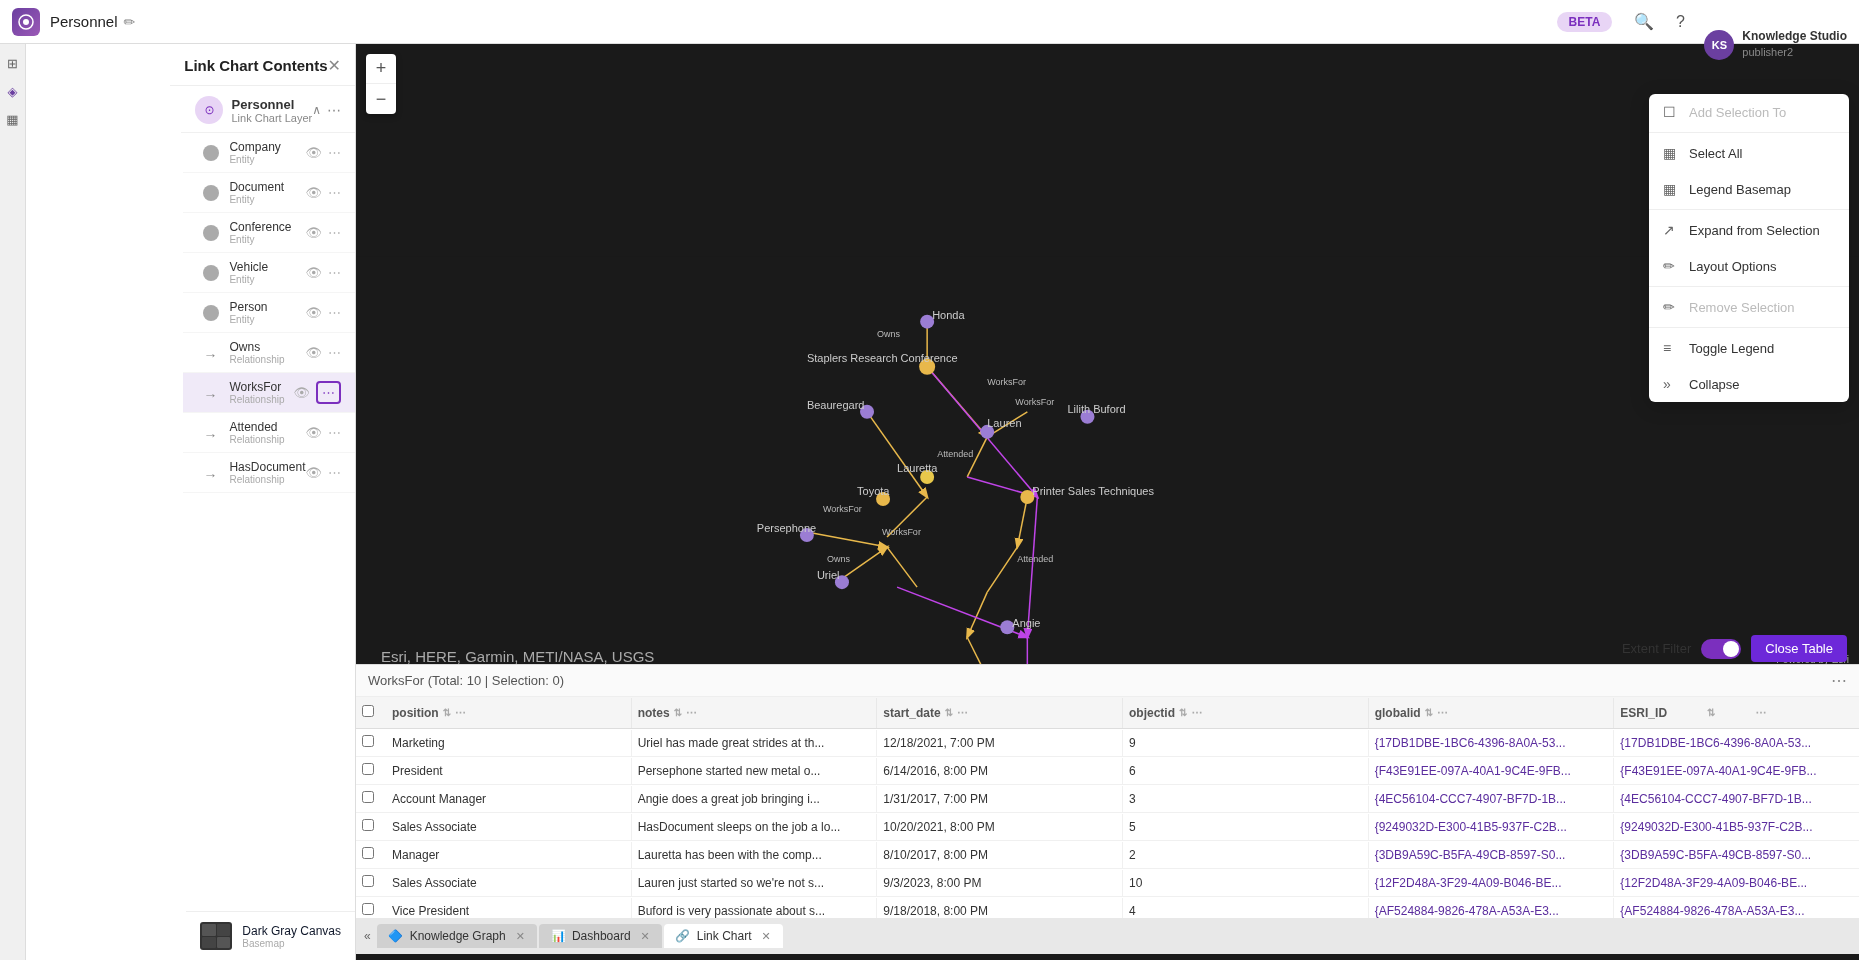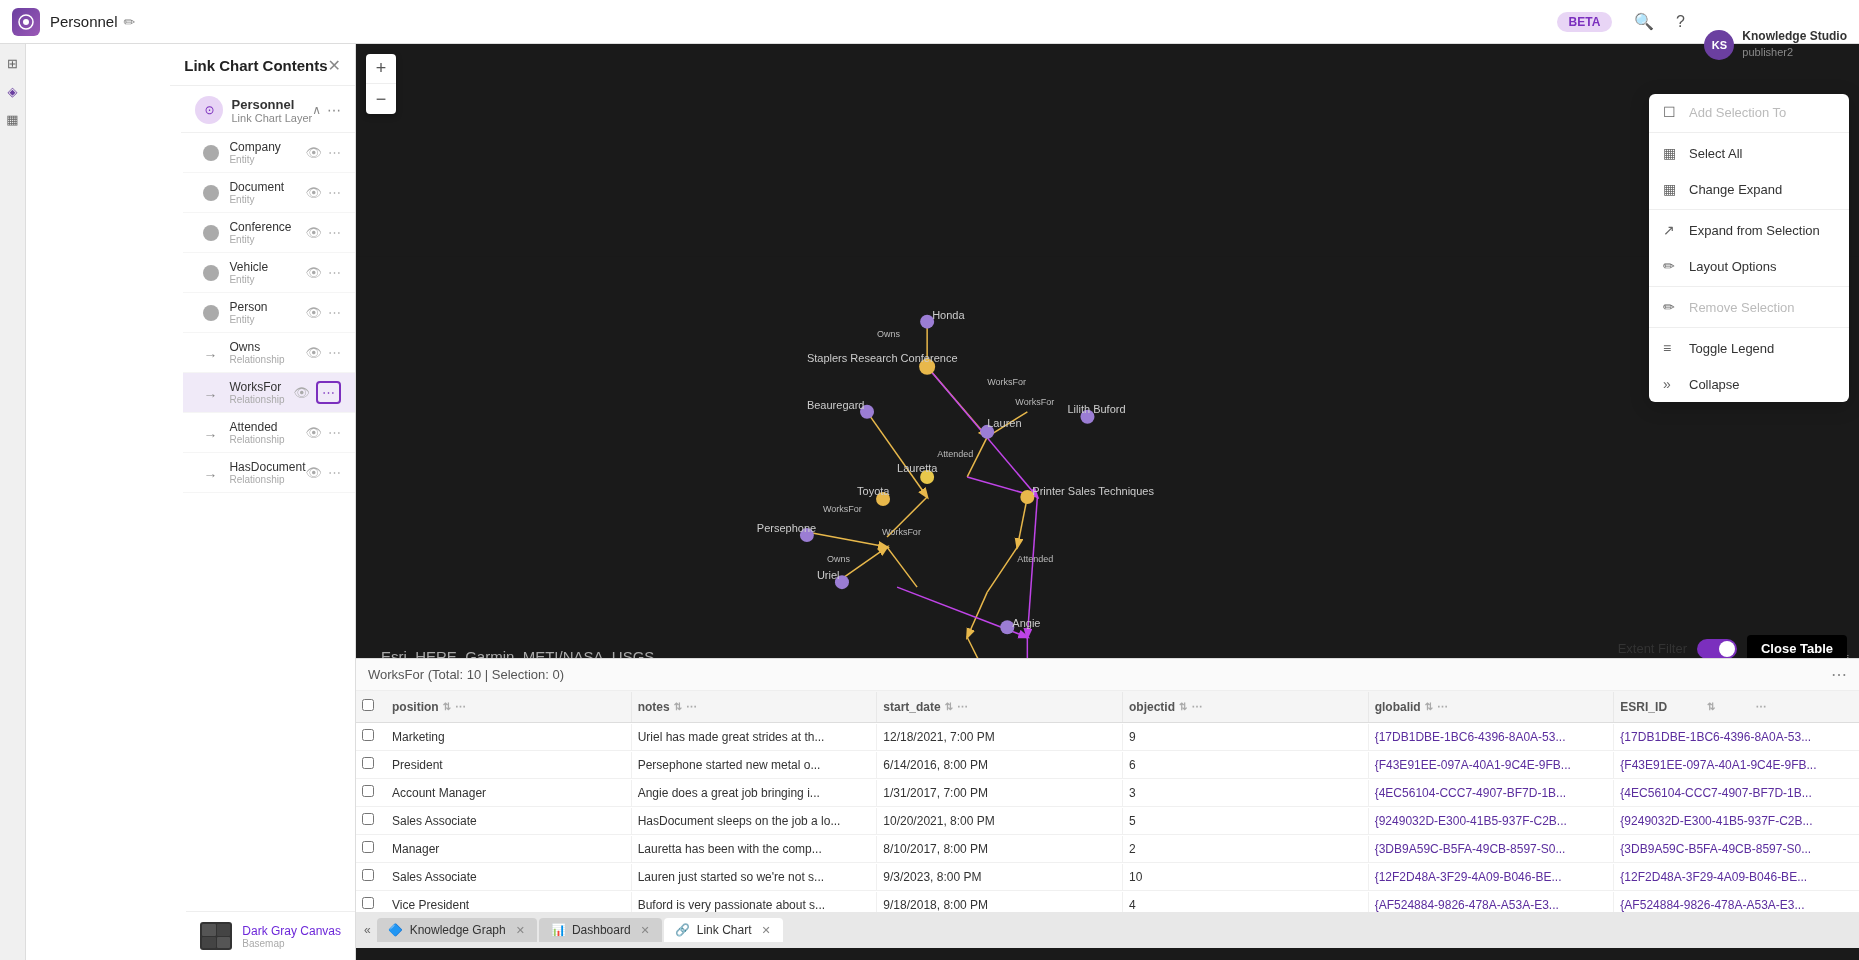--- a/index.html
+++ b/index.html
@@ -149,21 +149,21 @@
       border-top: 1px solid #eee;
       margin-top: auto;
     }
     .basemap-thumb {
       width: 32px; height: 28px; background: #333;
       border-radius: 3px; margin-right: 10px; display: grid;
       grid-template-columns: 1fr 1fr; gap: 1px; padding: 2px;
     }
     .basemap-thumb-cell { background: #555; border-radius: 1px; }
     .basemap-info { flex: 1; }
-    .basemap-name { font-size: 12px; font-weight: 500; color: #6d28d9; }
+    .basemap-name { font-size: 12px; font-weight: 500; color: #0f172a; }
     .basemap-type { font-size: 10px; color: #aaa; }
 
     
     .map-area {
       flex: 1;
       position: relative;
       background: #1a1a1a;
       overflow: hidden;
     }
 
@@ -203,21 +203,21 @@
       font-size: 15px; color: #aaa; padding-left: 15px;
     }
     .map-attribution-right {
       position: absolute; bottom: 295px; right: 10px;
       font-size: 10px; color: #aaa;
     }
 
     
     .table-area {
       position: absolute;
-      bottom: 12px; left: 0; right: 0;
+      bottom: 6px; left: 0; right: 0;
       height: 290px;
       background: #fff;
       border-top: 1px solid #ddd;
     }
     .table-header-bar {
       display: flex; align-items: center; justify-content: space-between;
       padding: 6px 12px;
       border-bottom: 1px solid #eee;
       background: #fafafa;
     }
@@ -269,22 +269,22 @@
     .toggle-switch {
       width: 40px; height: 20px; border-radius: 10px;
       background: #7b2fbe; position: relative; cursor: pointer;
     }
     .toggle-switch::after {
       content: '';
       width: 16px; height: 16px; border-radius: 50%;
       background: #fff; position: absolute; right: 2px; top: 2px;
     }
     .close-table-btn {
-      background: #000000; color: #fff; border: none;
-      padding: 6px 14px; border-radius: 4px; font-size: 13px; cursor: pointer; font-weight: bold;
+      background: #6d28d9; color: #fff; border: none;
+      padding: 6px 14px; border-radius: 4px; font-size: 13px; cursor: pointer;
     }
 
     
     .bottom-tabs {
       height: 36px;
       background: #e8e8e8;
       display: flex; align-items: center;
       padding: 0 8px; gap: 2px;
       position: absolute; bottom: 0; left: 0; right: 0;
     }
@@ -579,21 +579,21 @@
         <span class="context-menu-icon">☐</span>
         <span>Add Selection To</span>
       </div>
       <div class="context-menu-divider"></div>
       <div class="context-menu-item">
         <span class="context-menu-icon">▦</span>
         <span>Select All</span>
       </div>
       <div class="context-menu-item">
         <span class="context-menu-icon">▦</span>
-        <span>Change Expand</span>
+        <span>Legend Basemap</span>
       </div>
       <div class="context-menu-divider"></div>
       <div class="context-menu-item">
         <span class="context-menu-icon">↗</span>
         <span>Expand from Selection</span>
       </div>
       <div class="context-menu-item">
         <span class="context-menu-icon">✏</span>
         <span>Layout Options</span>
       </div>

